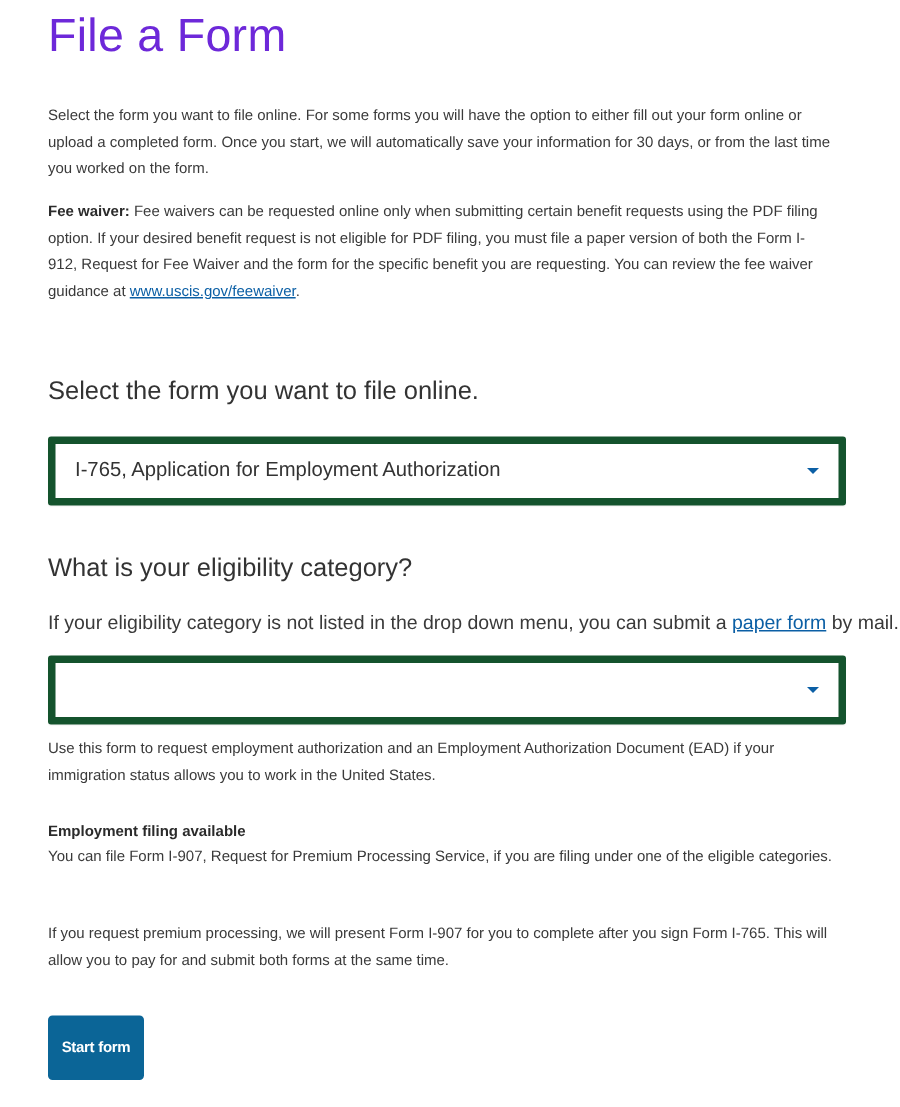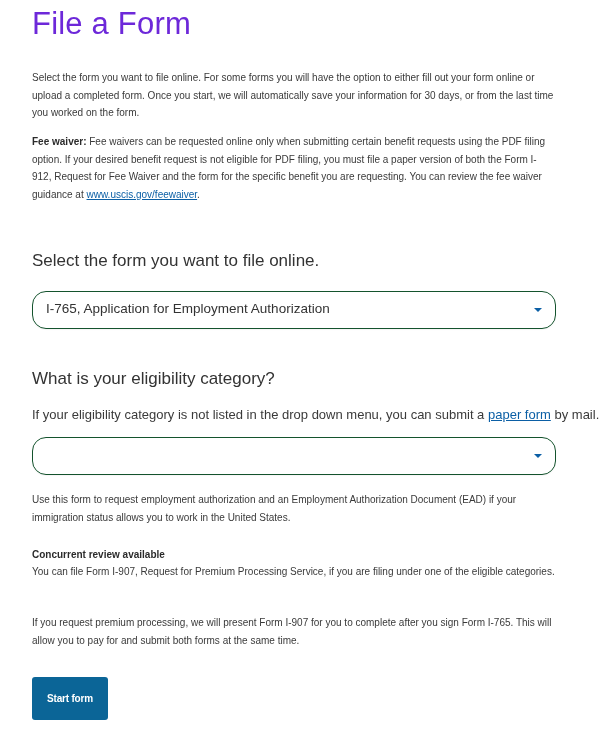--- a/index.html
+++ b/index.html
@@ -58,22 +58,22 @@
       color: #333333;
       white-space: nowrap;
     }
     .h-select-form { top: 251px; }
     .h-eligibility { top: 369px; }
     .select-box {
       position: absolute;
       left: 0;
       width: 522px;
       height: 36px;
-      border: 1px solid #14532d;
-      border-radius: 14px;
+      border: 5px solid #14532d;
+      border-radius: 2px;
       background: #ffffff;
       box-shadow: 0 1px 1px rgba(0,0,0,0.04);
       cursor: pointer;
       box-sizing: content-box;
     }
     .select-form { top: 291px; }
     .select-elig { top: 437px; }
     .select-value {
       position: absolute;
       left: 13px;
@@ -94,21 +94,21 @@
     }
     .elig-help { top: 406px; white-space: nowrap; font-size: 13px; }
     .use-desc { top: 491px; }
     .concurrent-title { top: 546px; }
     .concurrent-body { top: 563px; }
     .premium { top: 614px; }
     .start-button {
       position: absolute;
       left: 0;
       top: 677px;
-      width: 76px;
+      width: 64px;
       height: 43px;
       background: #0b6597;
       border: none;
       border-radius: 3px;
       color: #ffffff;
       font-family: "Liberation Sans", "DejaVu Sans", sans-serif;
       font-size: 10px;
       font-weight: bold;
       letter-spacing: -0.2px;
       cursor: pointer;
@@ -140,21 +140,21 @@
   <p class="para elig-help">
     <span>If your eligibility category is not listed in the drop down menu, you can submit a </span><a class="link">paper form</a><span> by mail.</span>
   </p>
 
   <div class="select-box select-elig">
     <span class="caret"></span>
   </div>
 
   <p class="para use-desc">Use this form to request employment authorization and an Employment Authorization Document (EAD) if your immigration status allows you to work in the United States.</p>
 
-  <p class="para concurrent-title"><b>Concurrent review available</b></p>
+  <p class="para concurrent-title"><b>Employment filing available</b></p>
 
   <p class="para concurrent-body">You can file Form I-907, Request for Premium Processing Service, if you are filing under one of the eligible categories.</p>
 
   <p class="para premium">If you request premium processing, we will present Form I-907 for you to complete after you sign Form I-765. This will allow you to pay for and submit both forms at the same time.</p>
 
   <button class="start-button">Start form</button>
 
 </div>
 
 </body></html>

